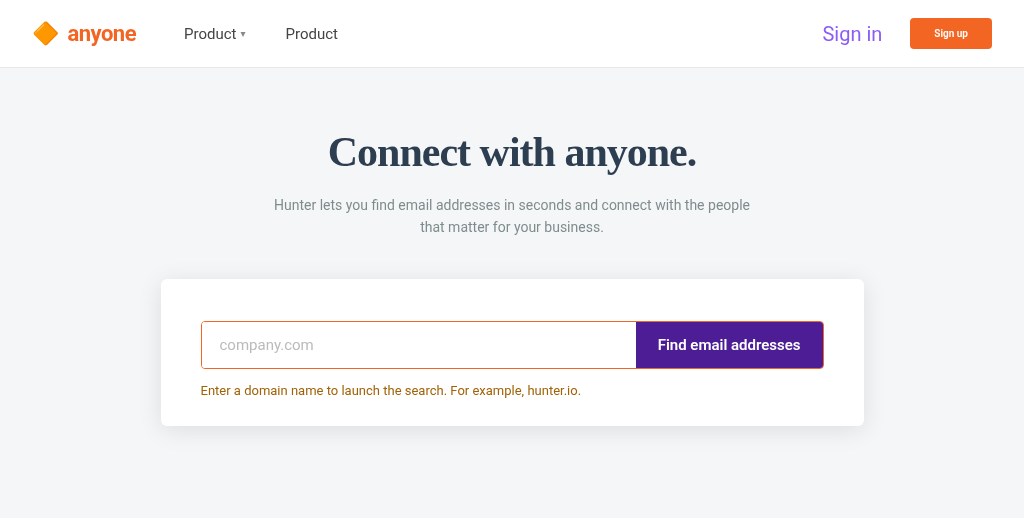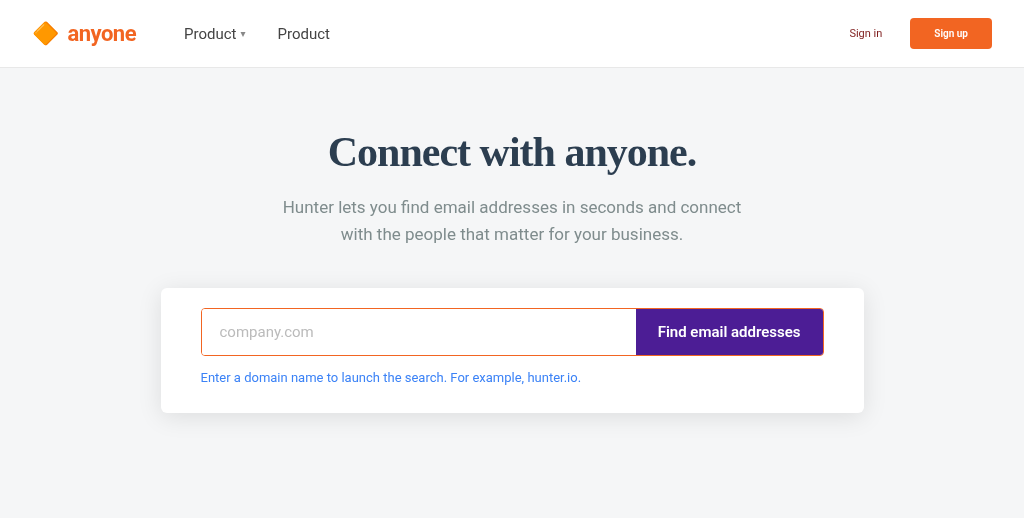--- a/index.html
+++ b/index.html
@@ -41,21 +41,21 @@
     .logo-text {
       color: #f26522;
       font-size: 22px;
       font-weight: 700;
       letter-spacing: -0.5px;
     }
 
     nav {
       display: flex;
       align-items: center;
-      gap: 0;
+      gap: 8px;
       margin-left: 32px;
     }
 
     .nav-item {
       display: flex;
       align-items: center;
       gap: 4px;
       padding: 8px 16px;
       color: #444;
       font-size: 15px;
@@ -72,22 +72,22 @@
     }
 
     .header-right {
       margin-left: auto;
       display: flex;
       align-items: center;
       gap: 16px;
     }
 
     .sign-in-btn {
-      color: #7f1d1d;
-      font-size: 11px;
+      color: #8b5cf6;
+      font-size: 20px;
       cursor: pointer;
       background: none;
       border: none;
       font-family: inherit;
       padding: 8px 12px;
     }
 
     .sign-up-btn {
       background-color: #f26522;
       color: #ffffff;
@@ -112,33 +112,33 @@
     .hero-title {
       font-size: 42px;
       font-weight: 700;
       color: #2c3e50;
       margin-bottom: 18px;
       letter-spacing: -1px;
       font-family: Liberation Serif, serif;
     }
 
     .hero-subtitle {
-      font-size: 17px;
+      font-size: 14px;
       color: #7f8c8d;
       line-height: 1.6;
       max-width: 480px;
       margin-bottom: 40px;
     }
 
     
     .search-card {
       background-color: #ffffff;
       border-radius: 6px;
       box-shadow: 0 4px 24px rgba(0,0,0,0.10);
-      padding: 20px 40px 28px;
+      padding: 42px 40px 28px;
       width: 703px;
       max-width: 95vw;
     }
 
     .search-row {
       display: flex;
       align-items: stretch;
       border: 1.5px solid #f26522;
       border-radius: 4px;
       overflow: hidden;
@@ -167,21 +167,21 @@
       font-weight: 600;
       padding: 14px 22px;
       border: none;
       cursor: pointer;
       font-family: inherit;
       white-space: nowrap;
     }
 
     .search-hint {
       font-size: 13px;
-      color: #3b82f6;
+      color: #a16207;
       text-align: left;
     }
   </style>
 </head>
 <body>
 
 <header>
   <a class="logo-area" href="#">
     <span class="logo-icon">🔶</span>
     <span class="logo-text">anyone</span>

